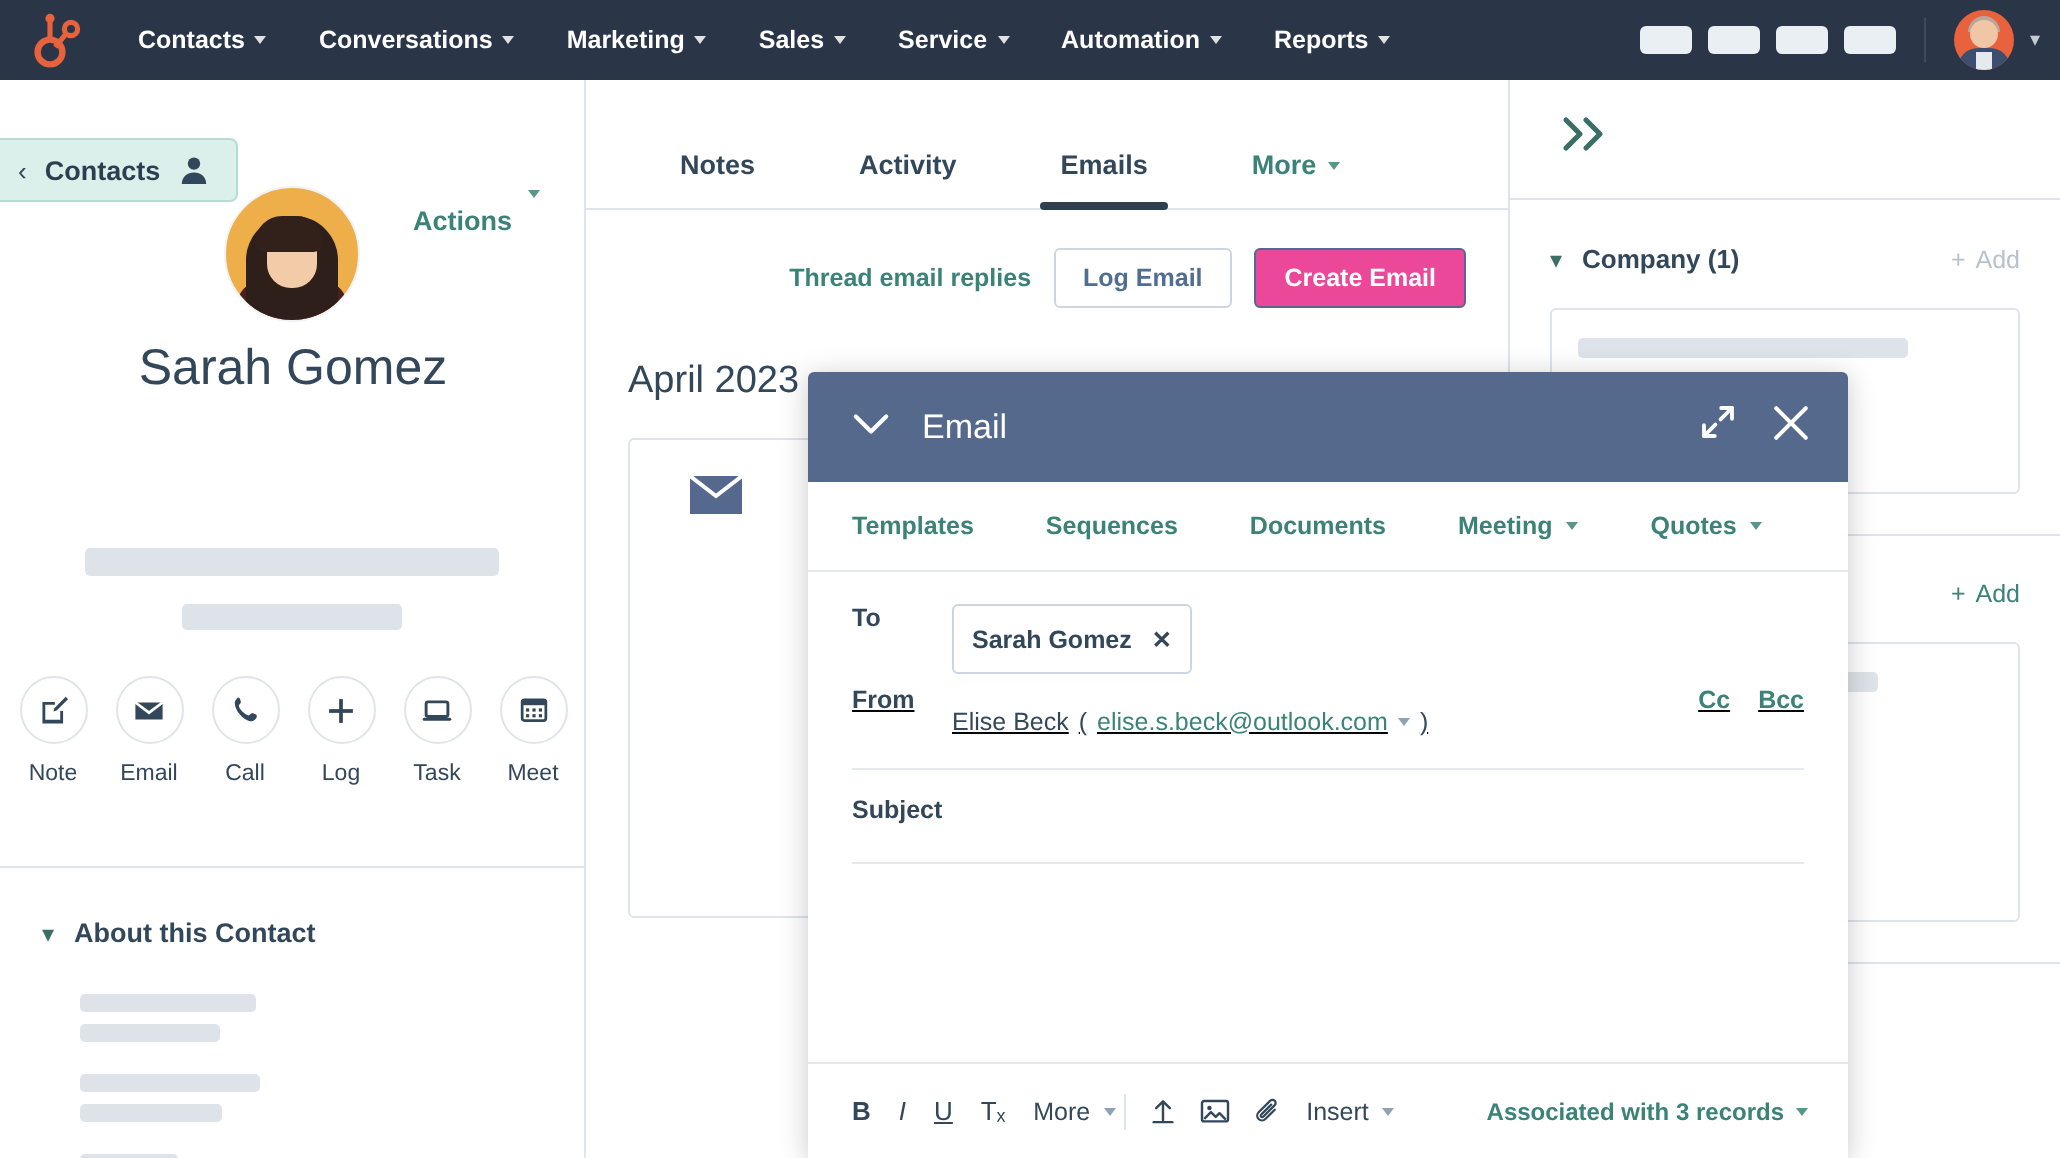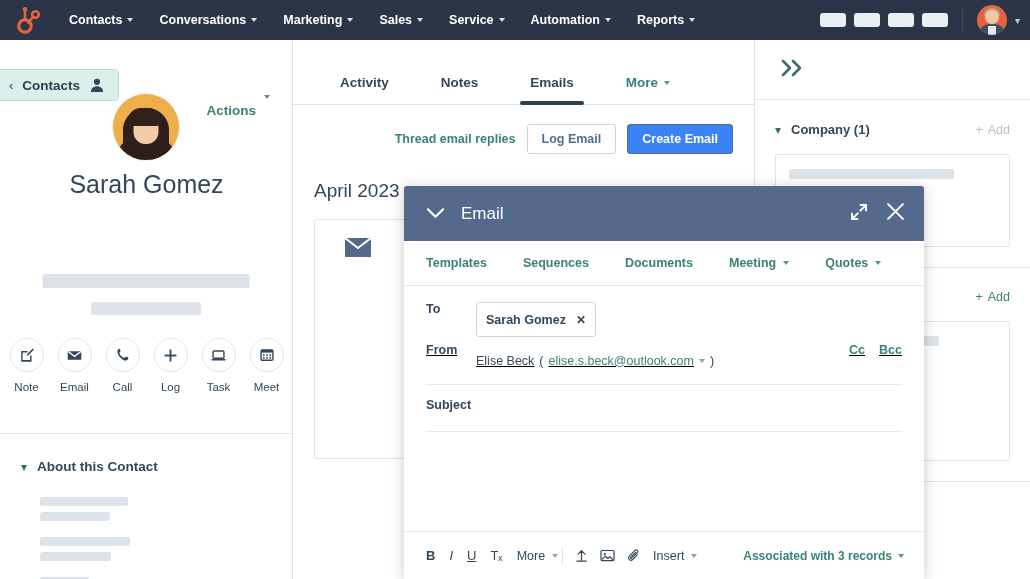--- a/index.html
+++ b/index.html
@@ -164,21 +164,21 @@
   .mid-toolbar {
     display: flex; align-items: center; justify-content: flex-end;
     gap: 11px; padding: 19px 21px 0 0;
   }
   .link-teal { color: #3b8278; font-size: 12.5px; font-weight: bold; cursor: pointer; }
   .btn {
     font-size: 12.5px; font-weight: bold; border-radius: 3px;
     padding: 7px 14px; cursor: pointer; white-space: nowrap;
   }
   .btn-outline { background: #fff; border: 1px solid #cbd6e2; color: #506e91; }
-  .btn-primary { background: #3b82f6; border: 1px solid #54698d; color: #fff; }
+  .btn-primary { background: #ec4899; border: 1px solid #54698d; color: #fff; }
 
   .month-head {
     padding: 26px 0 0 21px; font-size: 19px; color: #33475b;
   }
   .email-card {
     margin: 17px 0 0 21px; width: 410px; height: 240px;
     border: 1px solid #dfe3eb; border-radius: 3px; background: #fff;
     padding: 18px 0 0 30px;
   }
   .env-icon { width: 26px; height: 19px; }
@@ -445,24 +445,24 @@
             <span class="skel" style="display:block;width:49px;height:9px;"></span>
           </div>
 
       </div>
     </div>
   </div>
 
   <div class="middle">
     <div class="tabs">
       <div class="tab">
+        <span>Notes</span>
+      </div>
+      <div class="tab">
         <span>Activity</span>
-      </div>
-      <div class="tab">
-        <span>Notes</span>
       </div>
       <div class="tab active">
         <span>Emails</span>
       </div>
       <div class="tab more">
         <span>More</span>
         <i class="chev" style="border-top-color:#3b8278;"></i>
       </div>
     </div>
 

